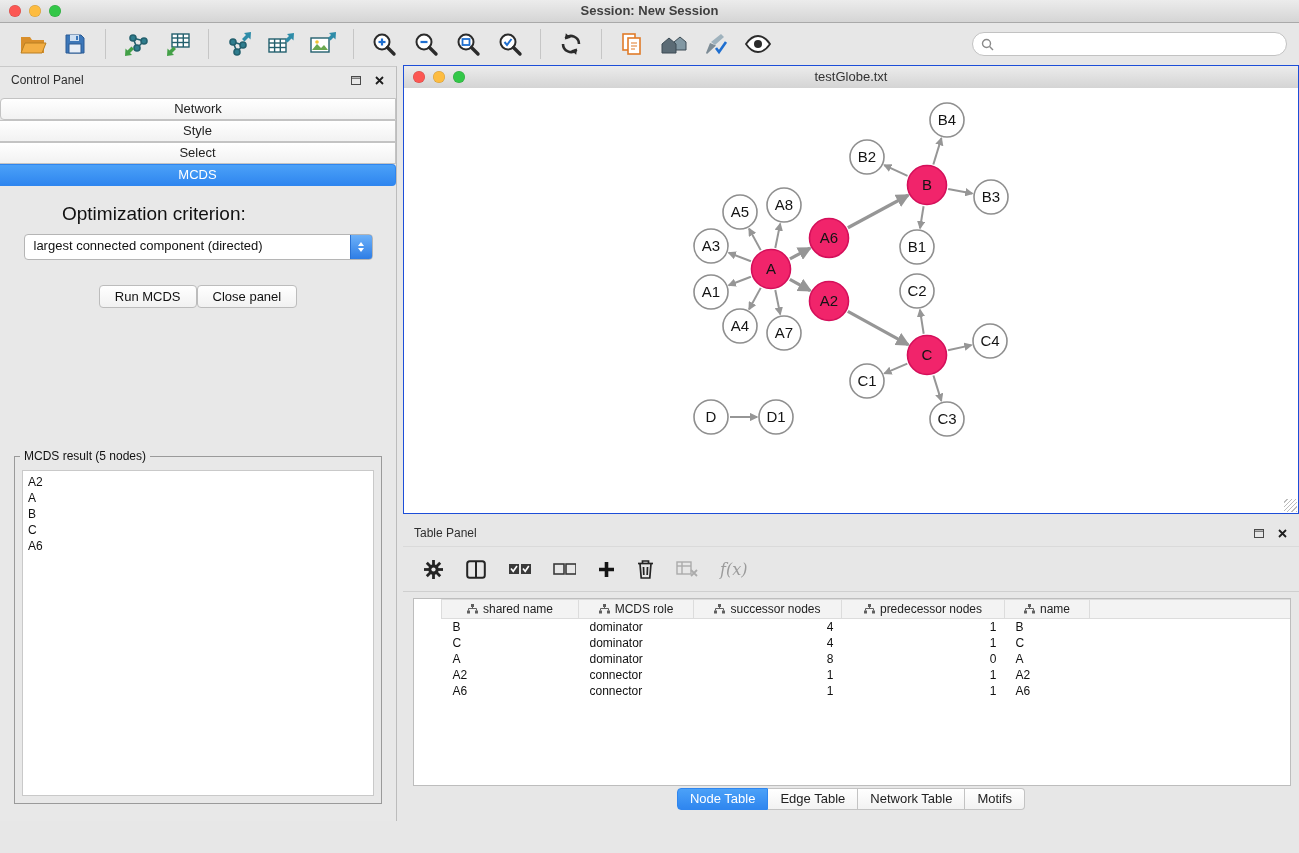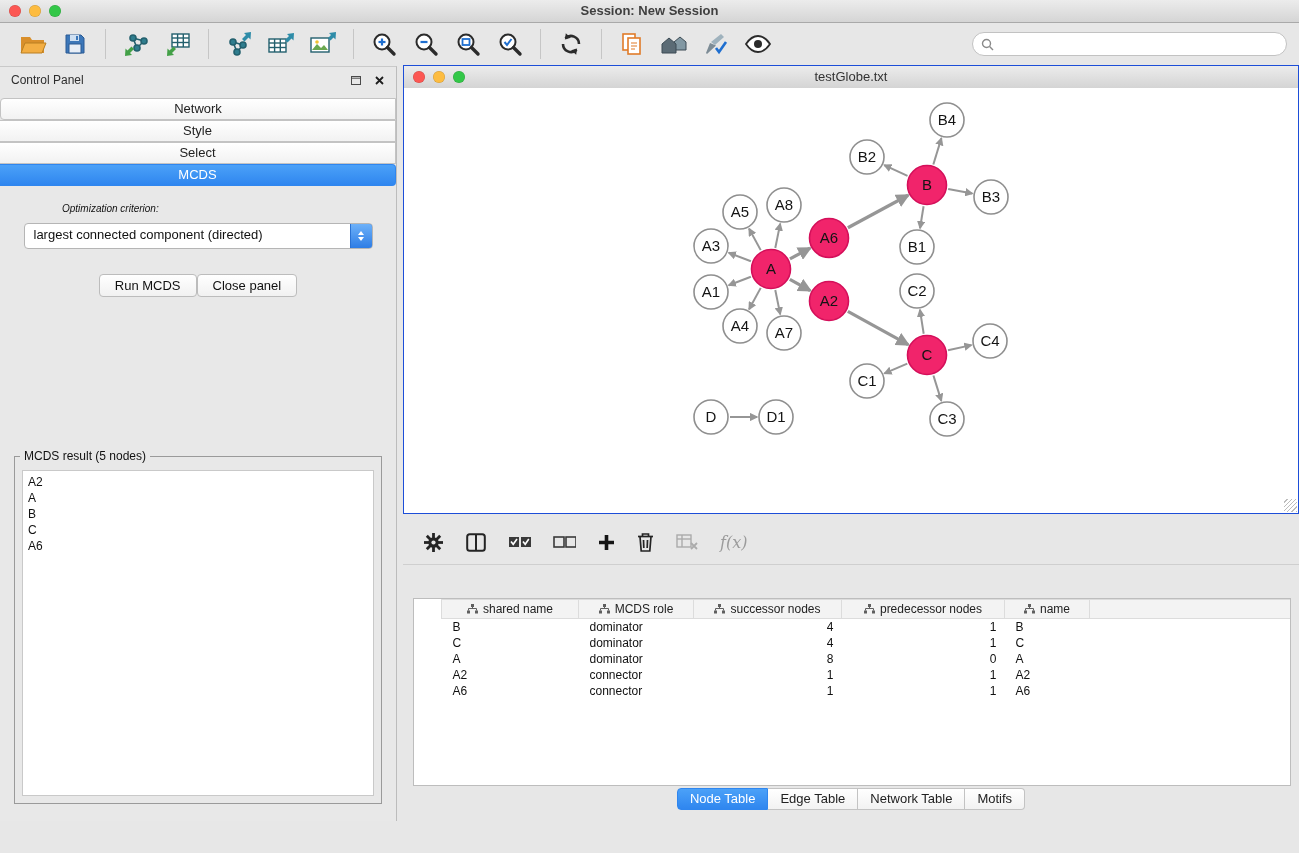--- a/index.html
+++ b/index.html
@@ -29,21 +29,21 @@
                  border-top:1px solid #c9c9c9;border-right:1px solid #bcbcbc;}
   .cp-header,.tp-header{height:26px;display:flex;align-items:center;padding:0 11px;font-size:12px;color:#2e2e2e;gap:48px;}
   .win-icons{margin-left:auto;display:flex;gap:11px;align-items:center;}
   .wbtn{display:flex;align-items:center;justify-content:center;width:12px;height:12px;}
   .cp-tabs{display:flex;justify-content:center;margin-top:5px;flex-direction:column;}
   .seg-btn{font-size:13px;height:22px;line-height:20px;padding:0 12px;
            background:linear-gradient(#ffffff,#f2f2f2);border:1px solid #c3c3c3;border-left:none;color:#222;}
   .seg-btn:first-child{border-left:1px solid #c3c3c3;border-radius:4px 0 0 4px;}
   .seg-btn:last-child{border-radius:0 4px 4px 0;}
   .seg-btn.active{background:linear-gradient(#4ba1f8,#2f86ef);border-color:#2f86ef;color:#fff;}
-  .cp-opt-label{margin:17px 0 0 62px;font-size:10px;font-style:italic;}
+  .cp-opt-label{margin:17px 0 0 62px;font-size:19px;}
   .cp-combo{margin:9px auto 0;width:312px;height:24px;position:relative;background:#fff;
             border:1px solid #b5b5b5;border-radius:4px;font-size:13px;line-height:22px;padding:0 26px 0 9px;
             white-space:nowrap;overflow:hidden;}
   .stepper{position:absolute;right:-1px;top:-1px;width:21px;height:24px;
            background:linear-gradient(#6db1f9,#2e7de5);border:1px solid #2a72d4;border-radius:0 4px 4px 0;
            display:flex;flex-direction:column;align-items:center;justify-content:center;gap:2px;}
   .tri-up{width:0;height:0;border-left:3.5px solid transparent;border-right:3.5px solid transparent;border-bottom:4.5px solid #fff;}
   .tri-down{width:0;height:0;border-left:3.5px solid transparent;border-right:3.5px solid transparent;border-top:4.5px solid #fff;}
   .cp-buttons{display:flex;justify-content:center;gap:0;margin-top:25px;}
   .push-btn{height:23px;padding:0 15px;font-size:13px;background:linear-gradient(#ffffff,#f1f1f1);
@@ -422,20 +422,36 @@
           <g>
             <circle cx="372" cy="329" r="17" fill="#ffffff" stroke="#8f8f8f" stroke-width="1.6"></circle>
             <text x="372" y="329" text-anchor="middle" dy="0.36em" font-size="15" font-family="Liberation Sans, DejaVu Sans, sans-serif" fill="#141414">D1</text>
           </g>
         </svg>
       <div class="grip"></div>
     </div>
   </div>
 
   <div class="table-panel">
+    <div class="tp-header">
+      <span>Table Panel</span>
+      <span class="win-icons">
+        <span class="wbtn">
+            <svg width="10" height="9" viewBox="0 0 10 9">
+              <rect x="0.5" y="0.5" width="9" height="8" fill="none" stroke="#4a4a4a"></rect>
+              <line x1="0.5" y1="2.2" x2="9.5" y2="2.2" stroke="#4a4a4a"></line>
+            </svg>
+          </span>
+        <span class="wbtn">
+            <svg width="9" height="9" viewBox="0 0 9 9">
+              <path d="M1 1l7 7M8 1L1 8" stroke="#1e1e1e" stroke-width="1.8"></path>
+            </svg>
+          </span>
+      </span>
+    </div>
     <div class="tp-toolbar">
       <button class="tpbtn">
         <svg width="21" height="21" viewBox="-10.5 -10.5 21 21">
             <g stroke="#242424" stroke-width="2.8">
               <line x1="0" y1="-9.5" x2="0" y2="-4"></line>
               <line x1="0" y1="9.5" x2="0" y2="4"></line>
               <line x1="-9.5" y1="0" x2="-4" y2="0"></line>
               <line x1="9.5" y1="0" x2="4" y2="0"></line>
               <line x1="-6.7" y1="-6.7" x2="-2.8" y2="-2.8"></line>
               <line x1="6.7" y1="6.7" x2="2.8" y2="2.8"></line>

